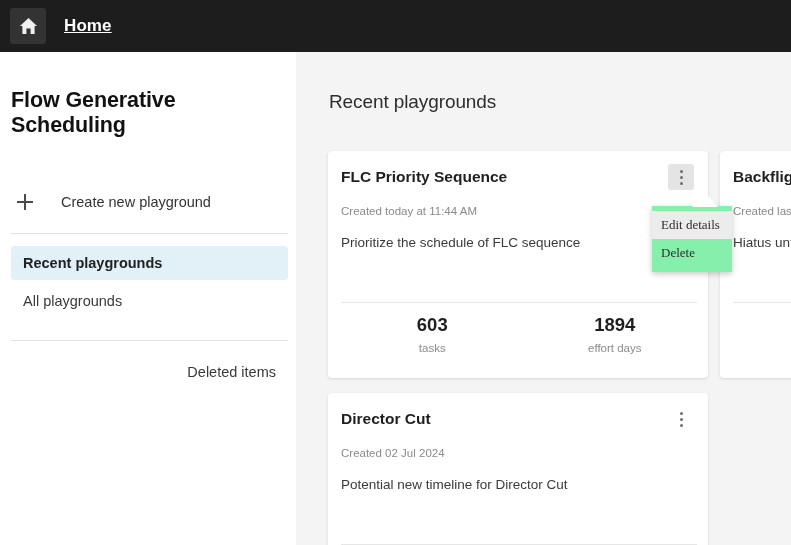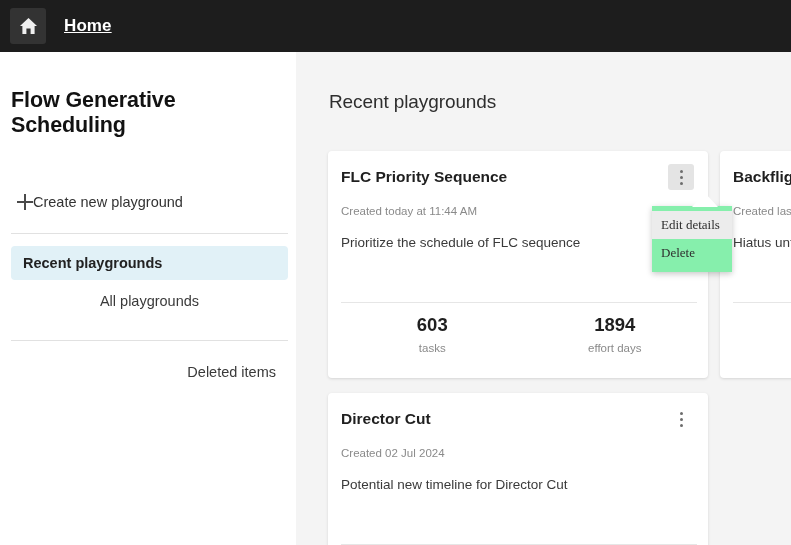--- a/index.html
+++ b/index.html
@@ -39,21 +39,21 @@
     background: #ffffff;
     border-right: 1px solid #e3e3e3;
     padding: 0 9px;
   }
   .sidebar-title {
     margin-top: 36px; padding: 0 0 0 0;
     font-size: 21.5px; font-weight: bold; color: #121212;
     line-height: 25px; letter-spacing: -0.1px;
   }
   .create-row {
-    display: flex; align-items: center; gap: 0;
+    display: flex; align-items: center; gap: 28px;
     margin-top: 50px; padding: 6px 0 6px 6px;
     cursor: pointer;
   }
   .plus-icon {
     width: 16px; height: 16px; position: relative; flex: none;
   }
   .plus-icon::before, .plus-icon::after {
     content: ""; position: absolute; background: #4a4a4a;
   }
   .plus-icon::before { left: 0; top: 7px; width: 16px; height: 2px; }
@@ -64,21 +64,21 @@
     height: 1px; background: #e1e1e1; margin: 17px 0 0 0;
   }
   .nav-list { margin-top: 12px; }
   .nav-item {
     padding: 9px 12px; border-radius: 4px;
     font-size: 14.5px; color: #3a3a3a; cursor: pointer;
   }
   .nav-item.active {
     background: #e1f1f7; color: #222222; font-weight: bold;
   }
-  .nav-item + .nav-item { margin-top: 4px; text-align: center; }
+  .nav-item + .nav-item { margin-top: 4px; }
 
   
   .main {
     position: absolute; left: 296px; top: 52px;
     width: 495px; height: 493px;
     background: #f4f4f4;
     overflow: hidden;
   }
   .main-heading {
     margin: 39px 0 0 33px;

